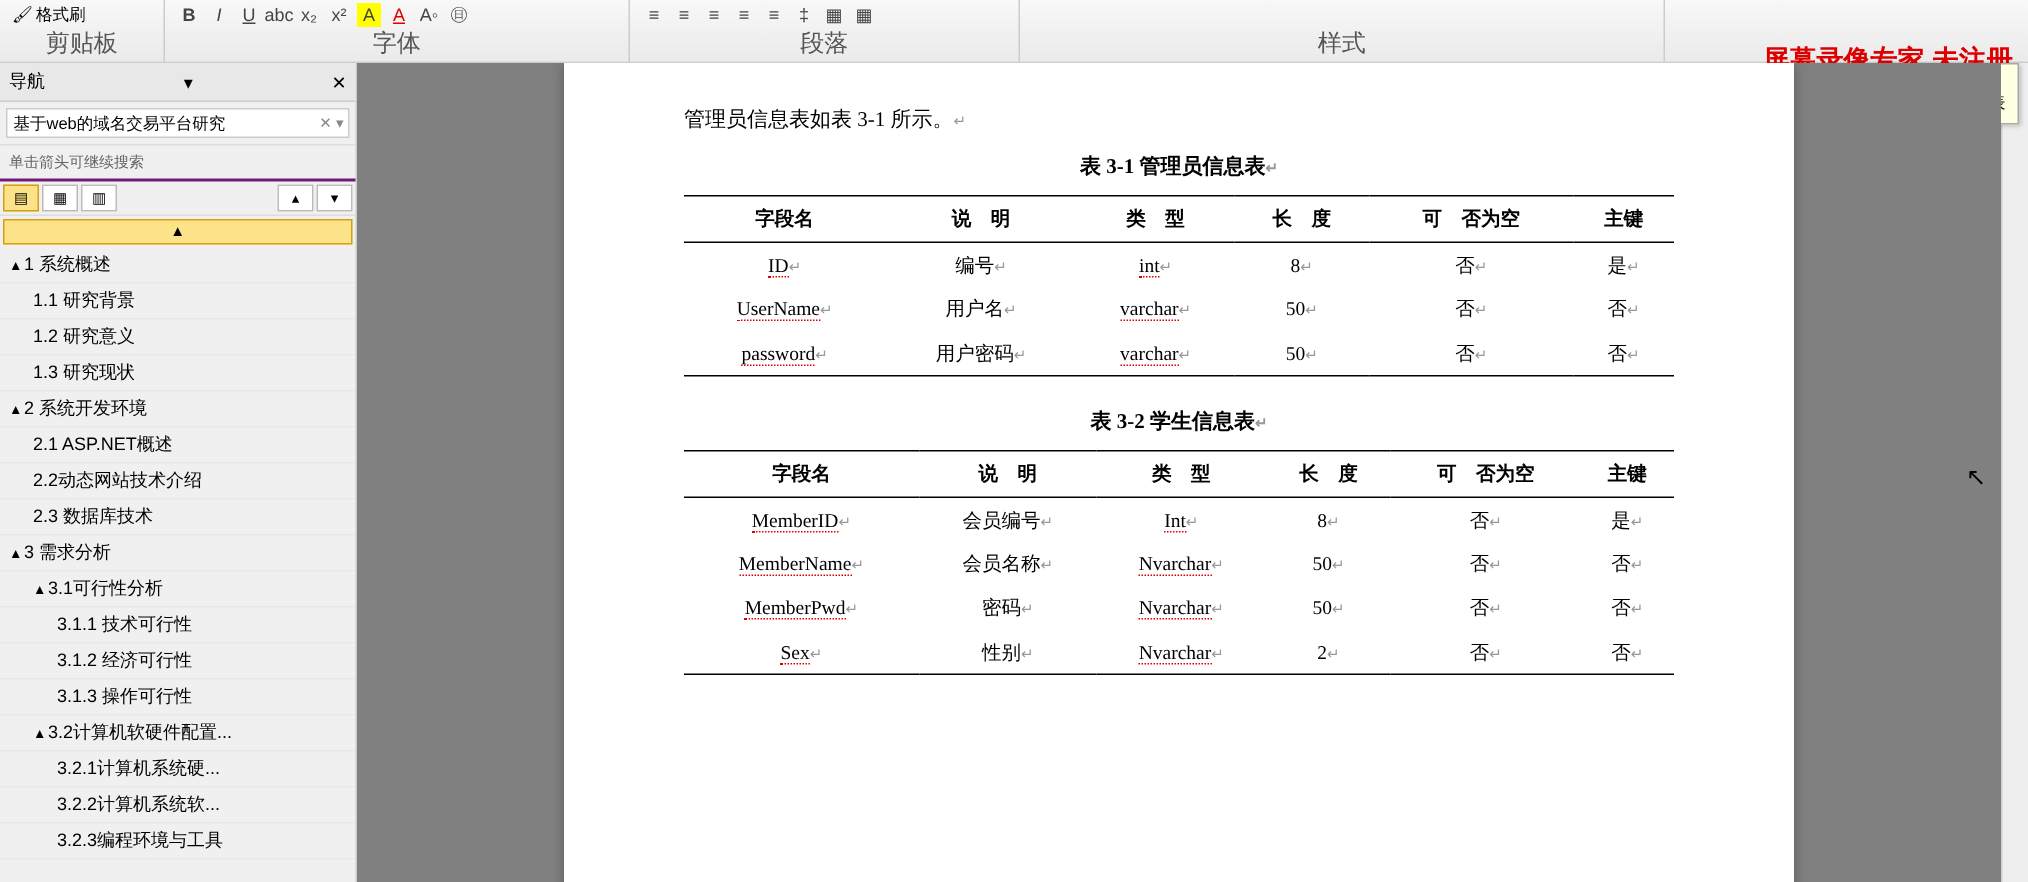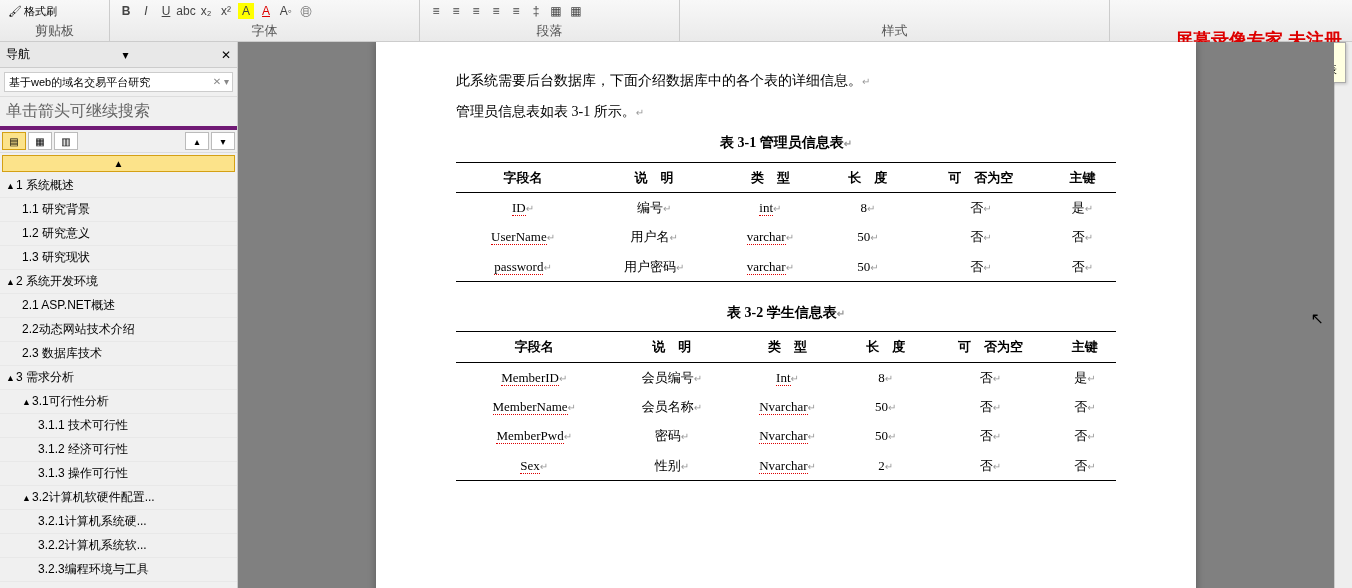--- a/index.html
+++ b/index.html
@@ -1,40 +1,40 @@
 <!DOCTYPE html>
 <html><head>
 <meta charset="utf-8">
 <style>
 * { box-sizing: border-box; margin: 0; padding: 0; }
 body { font-family: "Microsoft YaHei", SimSun, sans-serif; font-size: 12px; background: #fff; overflow: hidden; width: 1352px; height: 588px; position: relative; }
 
 
 .ribbon { height: 42px; background: linear-gradient(#f8f8f8, #eaeaea); border-bottom: 1px solid #ccc; display: flex; }
 .ribbon-group { border-right: 1px solid #ccc; padding: 0 8px; display: flex; flex-direction: column; justify-content: space-between; height: 42px; }
-.ribbon-group-label { font-size: 13px; color: #555; text-align: center; padding-bottom: 2px; }
+.ribbon-group-label { font-size: 16px; color: #555; text-align: center; padding-bottom: 2px; }
 .ribbon-tools { display: flex; gap: 4px; align-items: center; height: 22px; }
 .tool-icon { width: 16px; height: 16px; display: inline-flex; align-items: center; justify-content: center; font-size: 12px; color: #444; cursor: pointer; }
 .format-brush { display: flex; align-items: center; gap: 2px; font-size: 11px; cursor: pointer; }
 
 
 .watermark { position: absolute; top: 28px; right: 10px; color: #d00; font-weight: bold; font-size: 18px; }
 
 
 .main { display: flex; height: 546px; }
 
 
 .nav-panel { width: 238px; background: #f0f0f0; border-right: 1px solid #ccc; display: flex; flex-direction: column; }
 .nav-header { display: flex; align-items: center; justify-content: space-between; padding: 4px 6px; background: #e8e8e8; border-bottom: 1px solid #ccc; font-size: 12px; }
 .nav-close { cursor: pointer; font-size: 12px; }
 .nav-search-box { padding: 4px; border-bottom: 1px solid #ddd; }
 .nav-search-input { width: 100%; padding: 3px 20px 3px 4px; border: 1px solid #ccc; font-size: 11px; }
 .nav-search-input-wrap { position: relative; }
 .nav-search-close { position: absolute; right: 4px; top: 4px; cursor: pointer; font-size: 10px; color: #888; }
-.nav-search-hint { padding: 4px 6px; font-size: 16px; color: #666; border-bottom: 4px solid #701a75; }
+.nav-search-hint { padding: 4px 6px; font-size: 10px; color: #666; border-bottom: 2px solid #701a75; }
 .nav-view-tabs { display: flex; padding: 2px; gap: 2px; border-bottom: 1px solid #ddd; }
 .nav-view-tab { width: 24px; height: 18px; border: 1px solid #bbb; background: #fff; cursor: pointer; display: flex; align-items: center; justify-content: center; font-size: 10px; }
 .nav-view-tab.active { background: #fce38a; border-color: #d4a014; }
 .nav-collapse { background: #fce38a; text-align: center; padding: 2px; font-size: 10px; cursor: pointer; margin: 2px; border: 1px solid #d4a014; }
 .nav-tree { overflow-y: auto; flex: 1; font-size: 12px; }
 .nav-item { padding: 3px 4px; cursor: pointer; white-space: nowrap; overflow: hidden; text-overflow: ellipsis; border-bottom: 1px solid #e8e8e8; }
 .nav-item.lvl1 { padding-left: 6px; }
 .nav-item.lvl2 { padding-left: 22px; }
 .nav-item.lvl3 { padding-left: 38px; }
 .nav-toggle { display: inline-block; width: 10px; font-size: 9px; }
@@ -162,21 +162,20 @@
         <div class="nav-item lvl3"><span>3.1.3 操作可行性</span></div>
         <div class="nav-item lvl2"><span class="nav-toggle">▲</span><span>3.2计算机软硬件配置...</span></div>
         <div class="nav-item lvl3"><span>3.2.1计算机系统硬...</span></div>
         <div class="nav-item lvl3"><span>3.2.2计算机系统软...</span></div>
         <div class="nav-item lvl3"><span>3.2.3编程环境与工具</span></div>
       </div>
   </div>
 
   <div class="doc-area">
     <div class="page">
-      <p><span>此系统需要后台数据库，下面介绍数据库中的各个表的详细信息。</span><span class="para-mark">↵</span></p>
       <p><span>管理员信息表如表 3-1 所示。</span><span class="para-mark">↵</span></p>
       <p class="doc-table-title"><span>表 3-1 管理员信息表</span><span class="para-mark">↵</span></p>
       <table class="doc-table">
         <thead>
             <tr id="t1head">
               <th>字段名</th>
               <th>说　明</th>
               <th>类　型</th>
               <th>长　度</th>
               <th>可　否为空</th>

